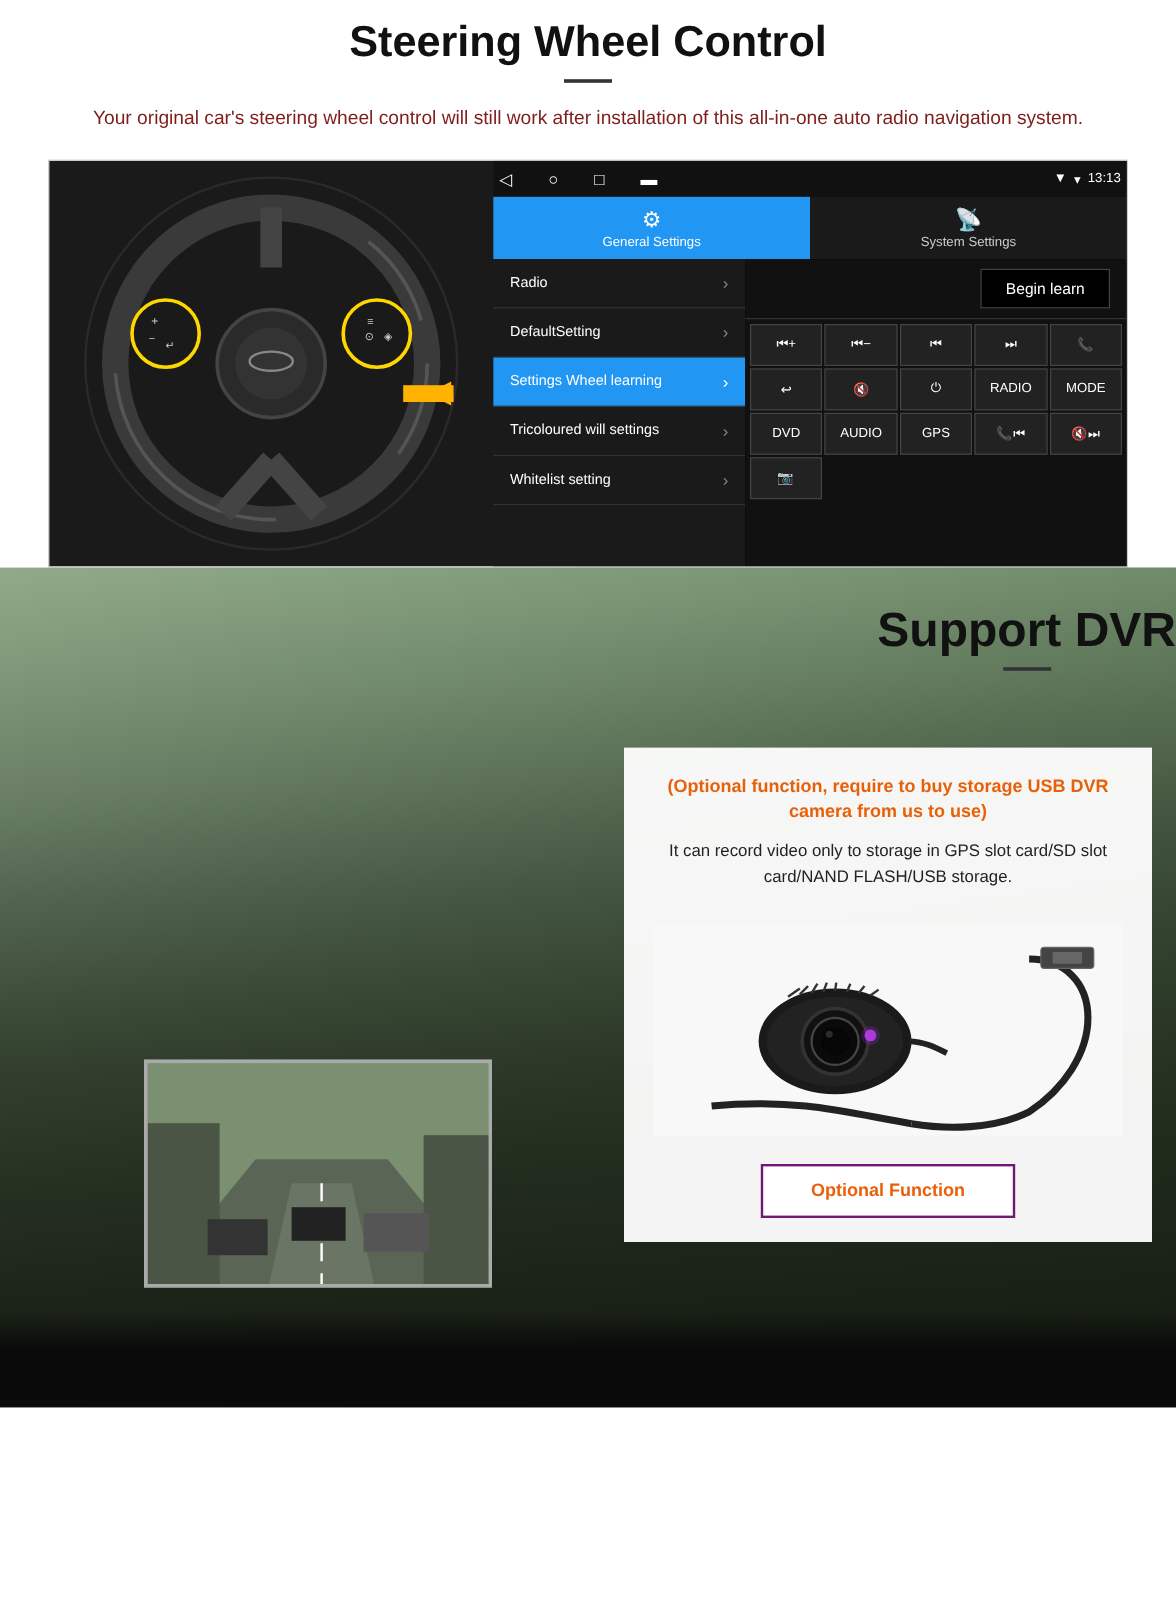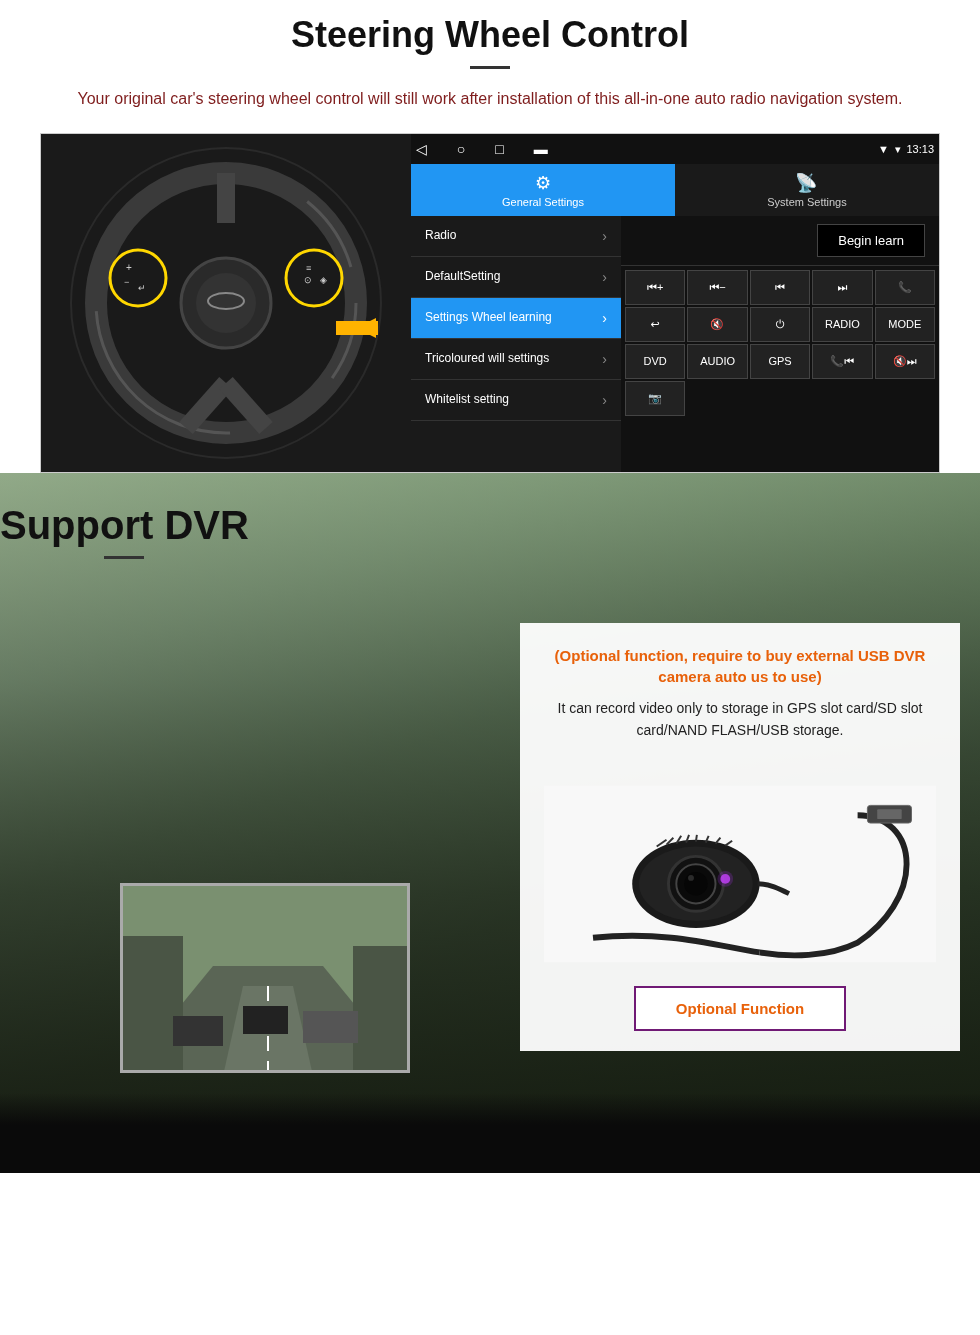--- a/index.html
+++ b/index.html
@@ -192,21 +192,21 @@
       text-align: center;
     }
     .dvr-bg {
       width: 980px;
       height: 700px;
       background: linear-gradient(160deg, #a8b8a0 0%, #7a8f78 20%, #4a5e48 40%, #2a3a28 60%, #1a2a18 80%, #0a1a08 100%);
       position: relative;
       overflow: hidden;
       display: flex;
       flex-direction: column;
-      align-items: flex-start;
+      align-items: flex-end;
     }
     .dvr-title-area {
       padding-top: 30px;
       text-align: center;
       z-index: 2;
       position: relative;
     }
     .dvr-title {
       font-size: 40px;
       font-weight: 900;
@@ -247,21 +247,21 @@
       color: #e8610a;
       font-size: 15px;
       font-weight: bold;
       line-height: 1.4;
       margin-bottom: 10px;
     }
     .dvr-desc-text {
       color: #222;
       font-size: 14px;
       line-height: 1.6;
-      margin-bottom: 32px;
+      margin-bottom: 16px;
     }
     .dvr-camera-img {
       width: 100%;
       height: 200px;
       position: relative;
       display: flex;
       align-items: center;
       justify-content: center;
       overflow: hidden;
     }
@@ -463,21 +463,21 @@
 
         <rect x="50" y="130" width="50" height="30" fill="#333"></rect>
         <rect x="180" y="125" width="55" height="32" fill="#555"></rect>
         <rect x="120" y="120" width="45" height="28" fill="#222"></rect>
       </svg>
     </div>
 
     <div class="dashboard-overlay"></div>
 
     <div class="dvr-info-card">
-      <p class="dvr-optional-text">(Optional function, require to buy external USB DVR camera auto us to use)</p>
+      <p class="dvr-optional-text">(Optional function, require to buy storage USB DVR camera from us to use)</p>
       <p class="dvr-desc-text">It can record video only to storage in GPS slot card/SD slot card/NAND FLASH/USB storage.</p>
 
       <div class="dvr-camera-img">
         <svg width="400" height="180" viewBox="0 0 400 180" xmlns="http://www.w3.org/2000/svg">
 
           <rect width="400" height="180" fill="#f8f8f8"></rect>
 
           <path d="M 320,30 C 350,30 370,50 370,80 C 370,110 350,140 320,160 C 290,175 250,175 220,170" stroke="#222" stroke-width="6" fill="none"></path>
           <path d="M 220,170 C 190,165 160,158 130,155 C 100,152 70,153 50,155" stroke="#222" stroke-width="6" fill="none"></path>
 

